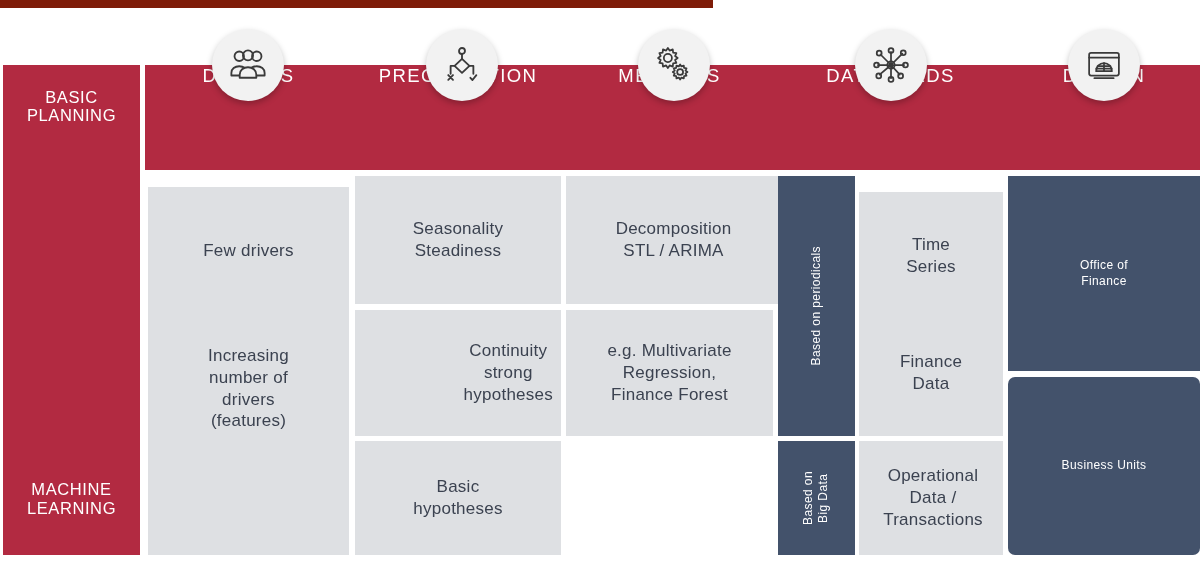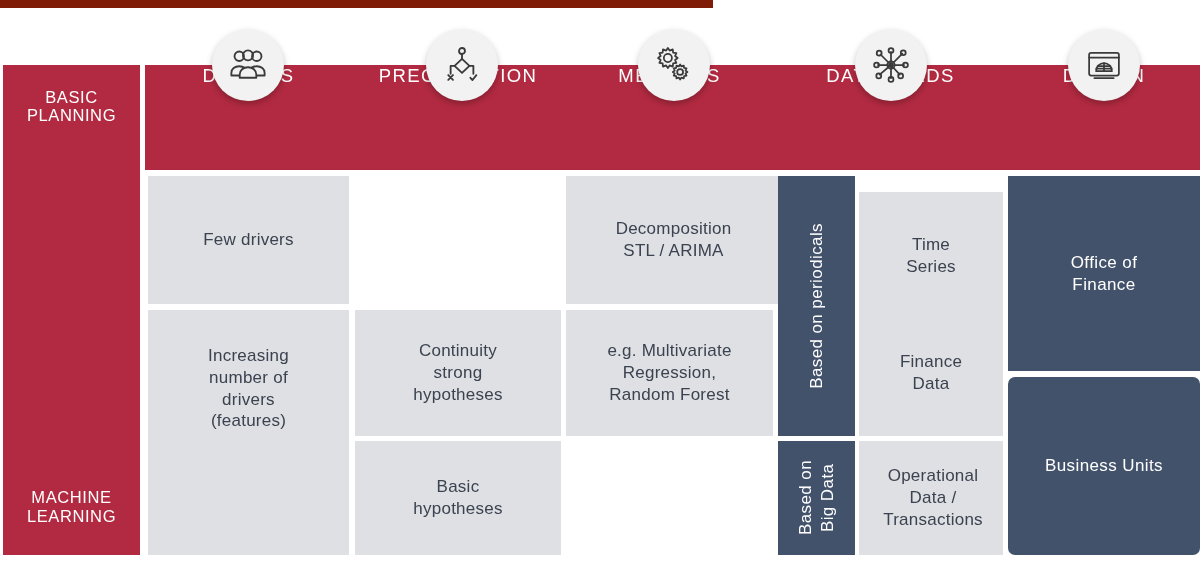--- a/index.html
+++ b/index.html
@@ -28,21 +28,21 @@
   }
   .maturity-label {
     position: absolute; left: 0; width: 100%;
     text-align: center;
     font-size: 16.5px;
     letter-spacing: 0.6px;
     line-height: 1.12;
     color: #ffffff;
   }
   .maturity-label.top { top: 23px; }
-  .maturity-label.bottom { bottom: 30px; }
+  .maturity-label.bottom { bottom: 38px; }
 
   
   .header-band {
     position: absolute; left: 145px; top: 65px;
     width: 1055px; height: 105px;
     background: #B22A41;
   }
   .header-cell {
     position: absolute; top: 0; height: 105px;
     display: flex; align-items: flex-end; justify-content: center;
@@ -75,21 +75,21 @@
     text-align: center;
     padding: 4px 8px;
   }
   .cell.light { background: #DEE0E3; color: #3B4250; }
   .cell.dark  { background: #43526B; color: #ffffff; }
   .cell span {
     font-size: 17px;
     line-height: 1.28;
     letter-spacing: 0.25px;
   }
-  .cell.dark span { font-size: 17px; letter-spacing: 0.4px; }
+  .cell.dark span { font-size: 12px; letter-spacing: 0.4px; }
 
   .rot {
     writing-mode: vertical-rl;
     transform: rotate(180deg);
     white-space: pre-line;
     line-height: 1.25;
   }
 </style>
 </head>
 <body>
@@ -176,48 +176,52 @@
   <div class="icon-badge" style="left:1068px;">
     <svg width="42" height="42" viewBox="0 0 48 48" fill="none" stroke="#3A3A3A" stroke-width="2" stroke-linecap="round" stroke-linejoin="round">
       <rect x="7" y="10" width="34" height="26" rx="2.2"></rect>
       <path d="M7 15.5h34"></path>
       <path d="M15 31c0-5.2 4-9.2 9-9.2s9 4 9 9.2z"></path>
       <path d="M24 21.8V31M16.6 25.4h14.8M15.3 28.2h17.4"></path>
       <path d="M13 39h22"></path>
     </svg>
   </div>
 
-  <div class="cell light" style="left:148px; top:176px; width:201px; height:128px;">
+  <div class="cell light" style="left:148px; top:187px; width:201px; height:128px;">
     <span style="white-space: pre-line;">Few drivers</span>
   </div>
   <div class="cell light" style="left:148px; top:310px; width:201px; height:245px;">
     <span style="white-space: pre-line; position:relative; top:-44px;">Increasing
 number of
 drivers
 (features)</span>
   </div>
 
-  <div class="cell light" style="left:355px; top:310px; width:206px; height:126px;">
+  <div class="cell light" style="left:355px; top:176px; width:206px; height:128px;">
+    <span style="white-space: pre-line;">Seasonality
+Steadiness</span>
+  </div>
+  <div class="cell light" style="left:355px; top:310px; width:206px; height:126px;justify-content:flex-end;">
     <span style="white-space: pre-line;">Continuity
 strong
 hypotheses</span>
   </div>
   <div class="cell light" style="left:355px; top:441px; width:206px; height:114px;">
     <span style="white-space: pre-line;">Basic
 hypotheses</span>
   </div>
 
   <div class="cell light" style="left:566px; top:176px; width:215px; height:128px;">
     <span style="white-space: pre-line;">Decomposition
 STL / ARIMA</span>
   </div>
   <div class="cell light" style="left:566px; top:310px; width:207px; height:126px;">
     <span style="white-space: pre-line;">e.g. Multivariate
 Regression,
-Random Forest</span>
+Finance Forest</span>
   </div>
 
   <div class="cell dark" style="left:778px; top:176px; width:77px; height:260px;">
     <span class="rot">Based on periodicals</span>
   </div>
   <div class="cell dark" style="left:778px; top:441px; width:77px; height:114px;">
     <span class="rot">Based on
 Big Data</span>
   </div>
 

